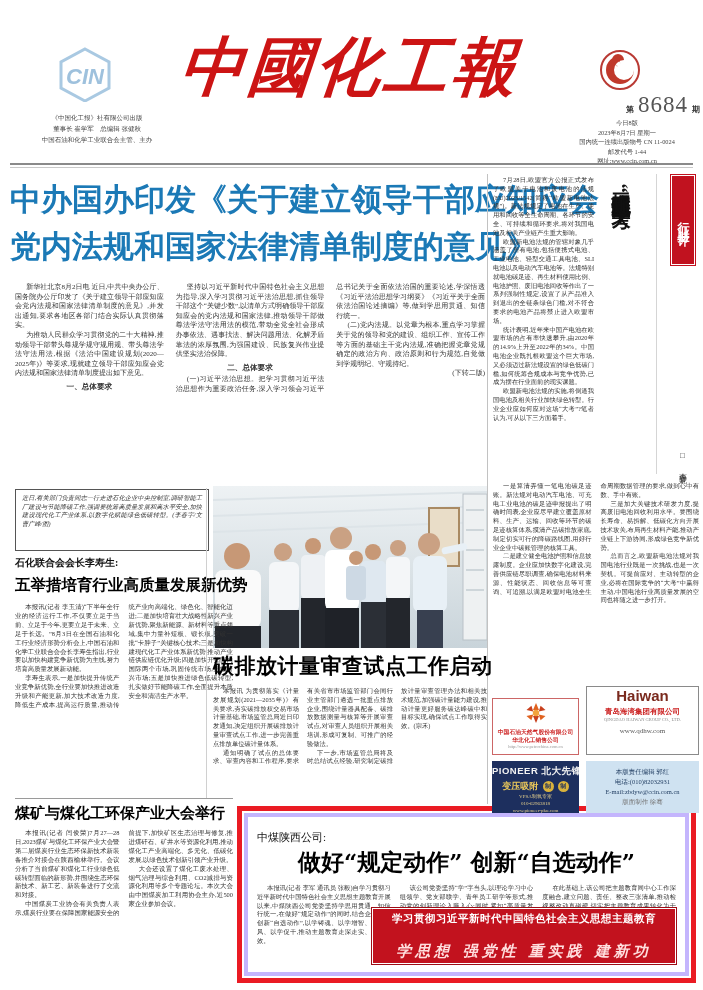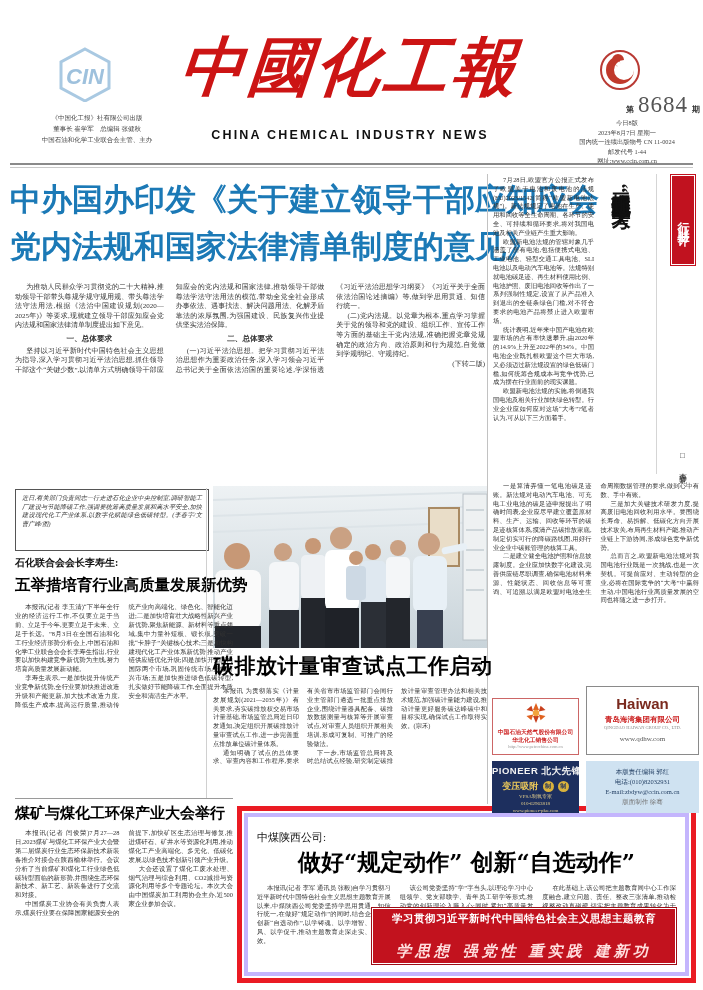--- a/index.html
+++ b/index.html
@@ -88,21 +88,21 @@
   .rb-col p{margin:0;text-indent:1.6em;}
   .c1{height:104px;} .c2{height:62px;} .c3{height:58px;}
   .banner{position:absolute;right:8px;bottom:7px;width:296px;background:#c2121e;color:#fff;text-align:center;
           padding:4px 4px 3px;box-shadow:inset 0 0 0 1px #fff,inset 0 0 0 3px #c2121e;border:1px solid #9e0d16;}
   .banner .l1{font-size:10.5px;font-weight:bold;letter-spacing:0.5px;white-space:nowrap;}
   .banner .l2{font-size:15px;font-weight:bold;font-style:italic;color:#ffdede;letter-spacing:4px;margin-top:16px;
               font-family:"DejaVu Serif","Liberation Serif",serif;white-space:nowrap;}
   
   .ads{left:492px;top:686px;width:207px;height:127px;}
   .ad{position:absolute;box-sizing:border-box;text-align:center;overflow:hidden;}
-  .ad-haiwan{right:0;top:0;width:113px;height:69px;border:1px solid #8a8a8a;background:#fff;padding-top:8px;}
+  .ad-haiwan{right:0;top:0;width:113px;height:69px;border:1px solid #8a8a8a;background:#fff;padding-top:0;}
   .hw-logo{font-size:15px;font-weight:900;color:#7a2a1e;font-family:"Liberation Sans",sans-serif;}
   .hw-name{font-size:7.5px;color:#c22;font-weight:bold;margin-top:3px;}
   .hw-en{font-size:4.5px;color:#888;}
   .hw-url{font-size:7px;color:#555;margin-top:5px;}
   .ad-petro{left:0;top:12px;width:87px;height:57px;border:1px solid #c66;background:#fff;padding-top:3px;}
   .pc-name{font-size:5.8px;color:#c22;font-weight:bold;line-height:8px;}
   .pc-url{font-size:4.5px;color:#999;}
   .ad-pioneer{left:0;top:75px;width:87px;height:52px;background:#1d2f5e;color:#fff;padding-top:4px;}
   .pn-brand{font-size:9.5px;font-weight:900;color:#f2f2f2;font-family:"Liberation Sans",sans-serif;letter-spacing:0.5px;white-space:nowrap;}
   .pn-prod{font-size:9px;color:#e9c75a;font-weight:bold;margin-top:2px;}
@@ -123,21 +123,20 @@
       <polygon points="33,3 57,16 57,42 33,55 9,42 9,16" fill="none" stroke="#a9c9e2" stroke-width="3"></polygon>
       <text x="33" y="38" text-anchor="middle" font-size="22" font-style="italic" font-weight="bold" fill="#9ec1dd" font-family="Liberation Sans, sans-serif">CIN</text>
     </svg>
   </div>
   <div class="abs pub-lines">
     <div>《中国化工报》社有限公司出版</div>
     <div>董事长 崔学军　总编辑 张健秋</div>
     <div>中国石油和化学工业联合会主管、主办</div>
   </div>
   <div class="abs masthead">中國化工報</div>
-  <div class="abs mast-en">CHINA CHEMICAL INDUSTRY NEWS</div>
   <div class="abs phoenix">
     <svg width="44" height="44" viewBox="0 0 44 44">
       <circle cx="22" cy="22" r="19" fill="none" stroke="#b93a34" stroke-width="2"></circle>
       <path d="M22 8 a14 14 0 1 0 14 14 a10 10 0 1 1 -10 -10 a6 6 0 1 0 -6 6 a3 3 0 1 1 2 -2 Z" fill="#c0392b"></path>
     </svg>
   </div>
   <div class="abs issue-line">
     <span class="cap">第</span>
     <span class="no">8684</span>
     <span class="cap">期</span>
@@ -150,20 +149,21 @@
     <div>网址:www.ccin.com.cn</div>
   </div>
   <div class="abs head-rule"></div>
   <div class="abs head-rule2"></div>
 
   <div class="abs lead-hl">
     <div>中办国办印发《关于建立领导干部应知应会</div>
     <div>党内法规和国家法律清单制度的意见》</div>
   </div>
   <div class="abs lead-body">
+    <p>新华社北京8月2日电 近日,中共中央办公厅、国务院办公厅印发了《关于建立领导干部应知应会党内法规和国家法律清单制度的意见》,并发出通知,要求各地区各部门结合实际认真贯彻落实。</p>
     <p>为推动人民群众学习贯彻党的二十大精神,推动领导干部带头尊规学规守规用规、带头尊法学法守法用法,根据《法治中国建设规划(2020—2025年)》等要求,现就建立领导干部应知应会党内法规和国家法律清单制度提出如下意见。</p>
     <p class="subhead">一、总体要求</p>
     <p>坚持以习近平新时代中国特色社会主义思想为指导,深入学习贯彻习近平法治思想,抓住领导干部这个“关键少数”,以清单方式明确领导干部应知应会的党内法规和国家法律,推动领导干部做尊法学法守法用法的模范,带动全党全社会形成办事依法、遇事找法、解决问题用法、化解矛盾靠法的浓厚氛围,为强国建设、民族复兴伟业提供坚实法治保障。</p>
     <p class="subhead">二、总体要求</p>
     <p>(一)习近平法治思想。把学习贯彻习近平法治思想作为重要政治任务,深入学习领会习近平总书记关于全面依法治国的重要论述,学深悟透《习近平法治思想学习纲要》《习近平关于全面依法治国论述摘编》等,做到学思用贯通、知信行统一。</p>
     <p>(二)党内法规。以党章为根本,重点学习掌握关于党的领导和党的建设、组织工作、宣传工作等方面的基础主干党内法规,准确把握党章党规确定的政治方向、政治原则和行为规范,自觉做到学规明纪、守规持纪。</p>
     <p class="turn">(下转二版)</p>
   </div>
 
   <div class="abs vdiv-main"></div>

